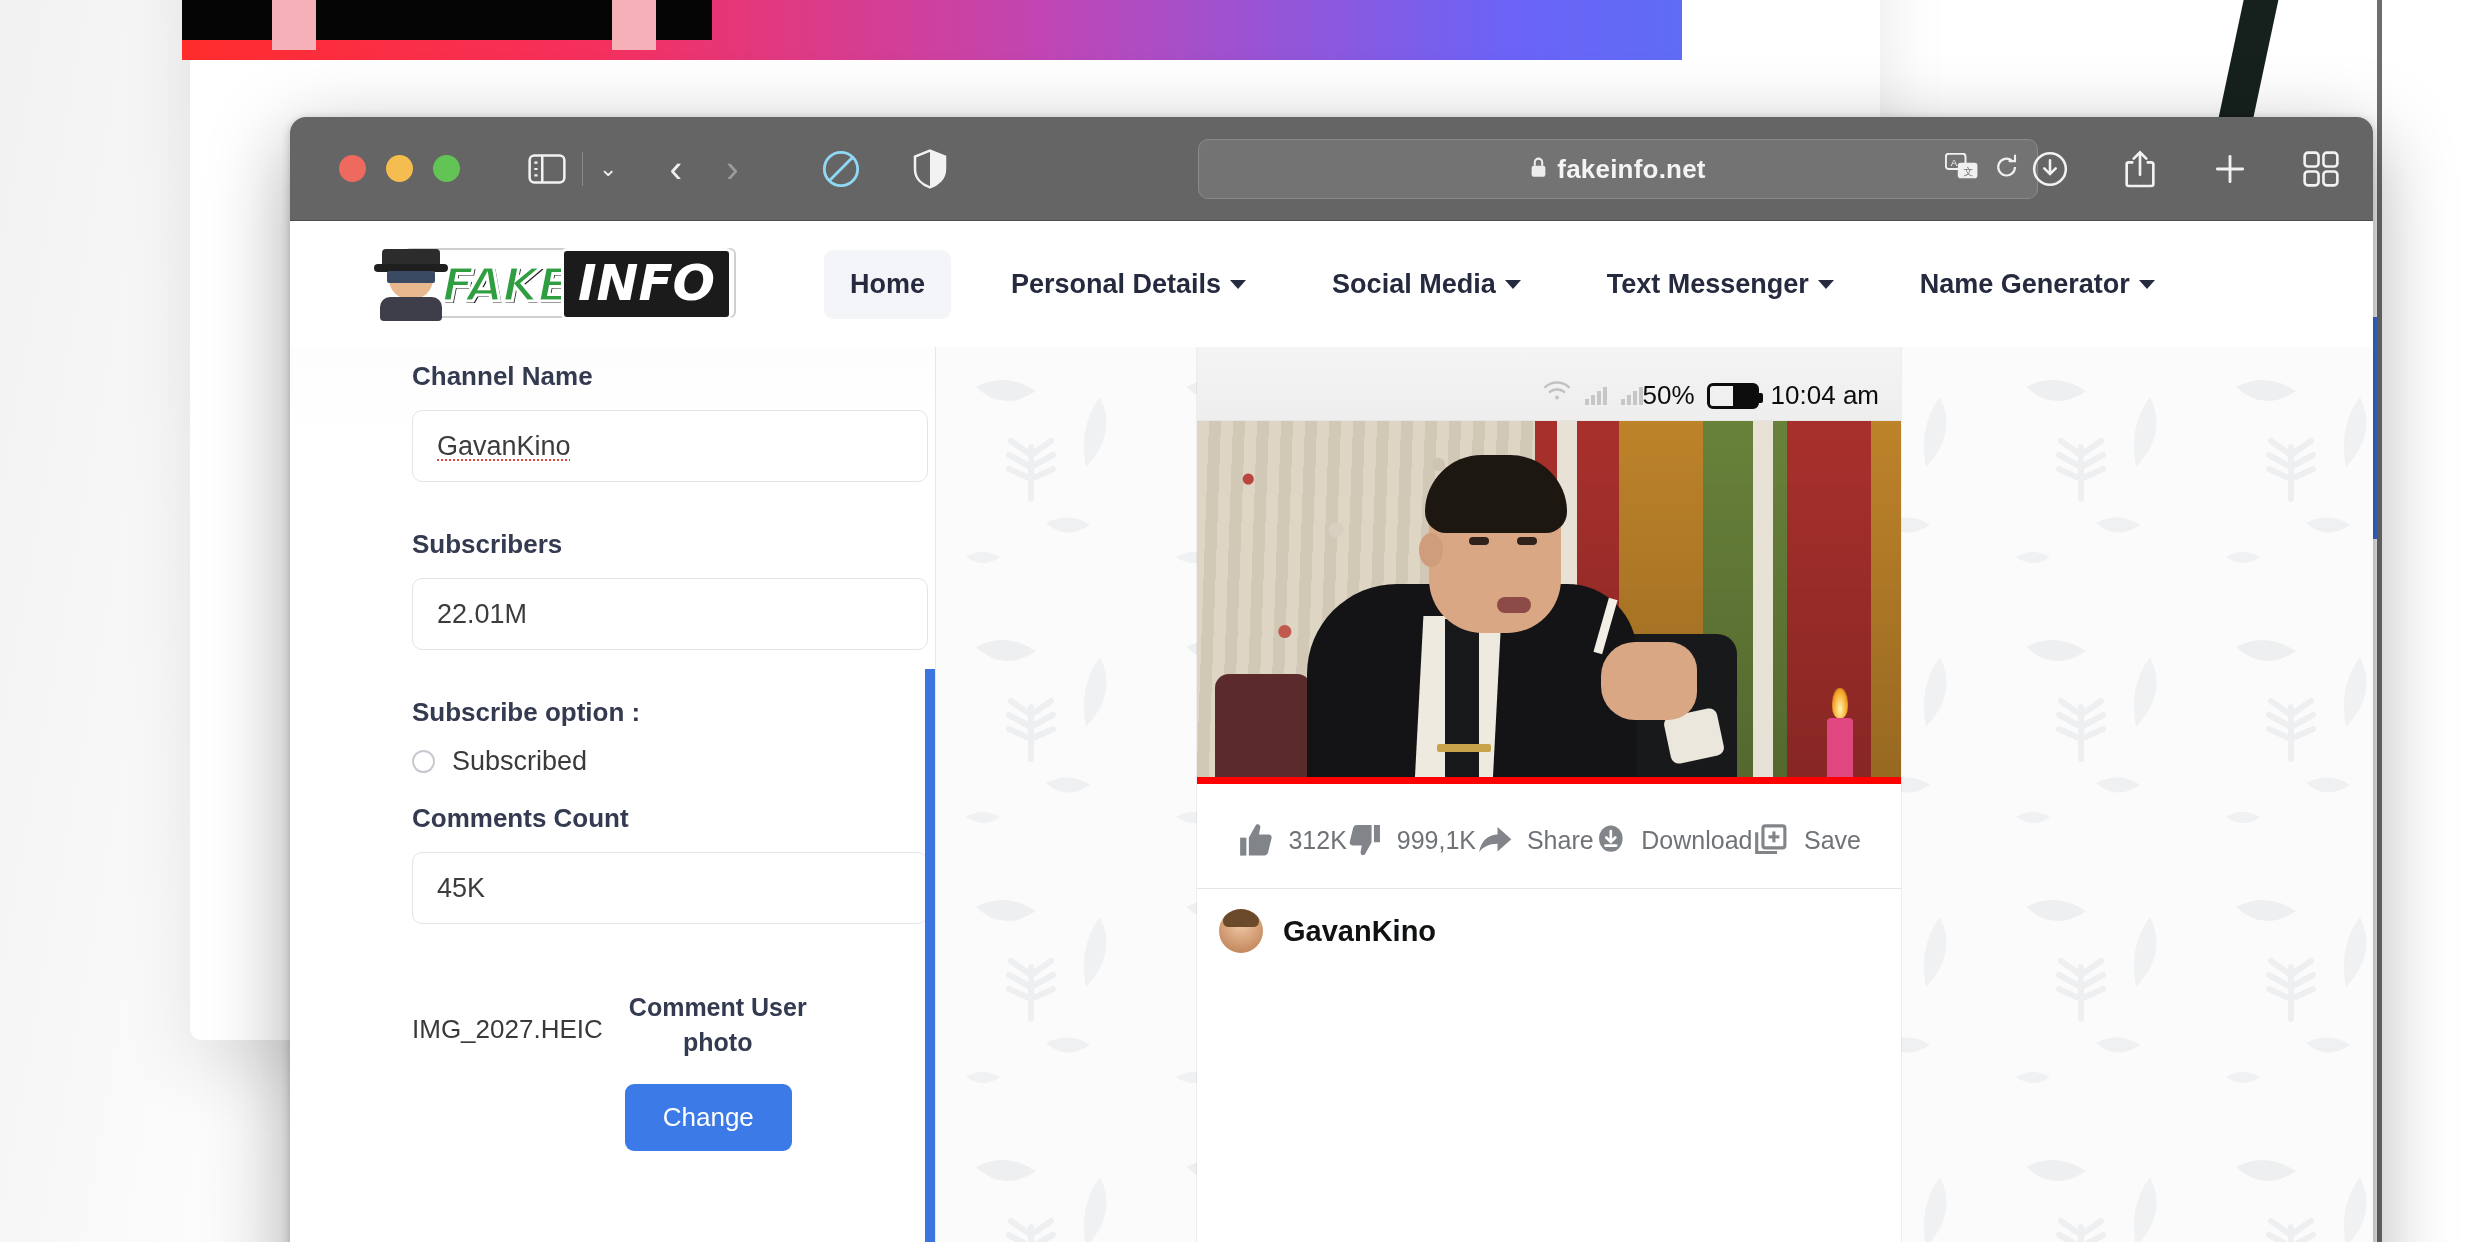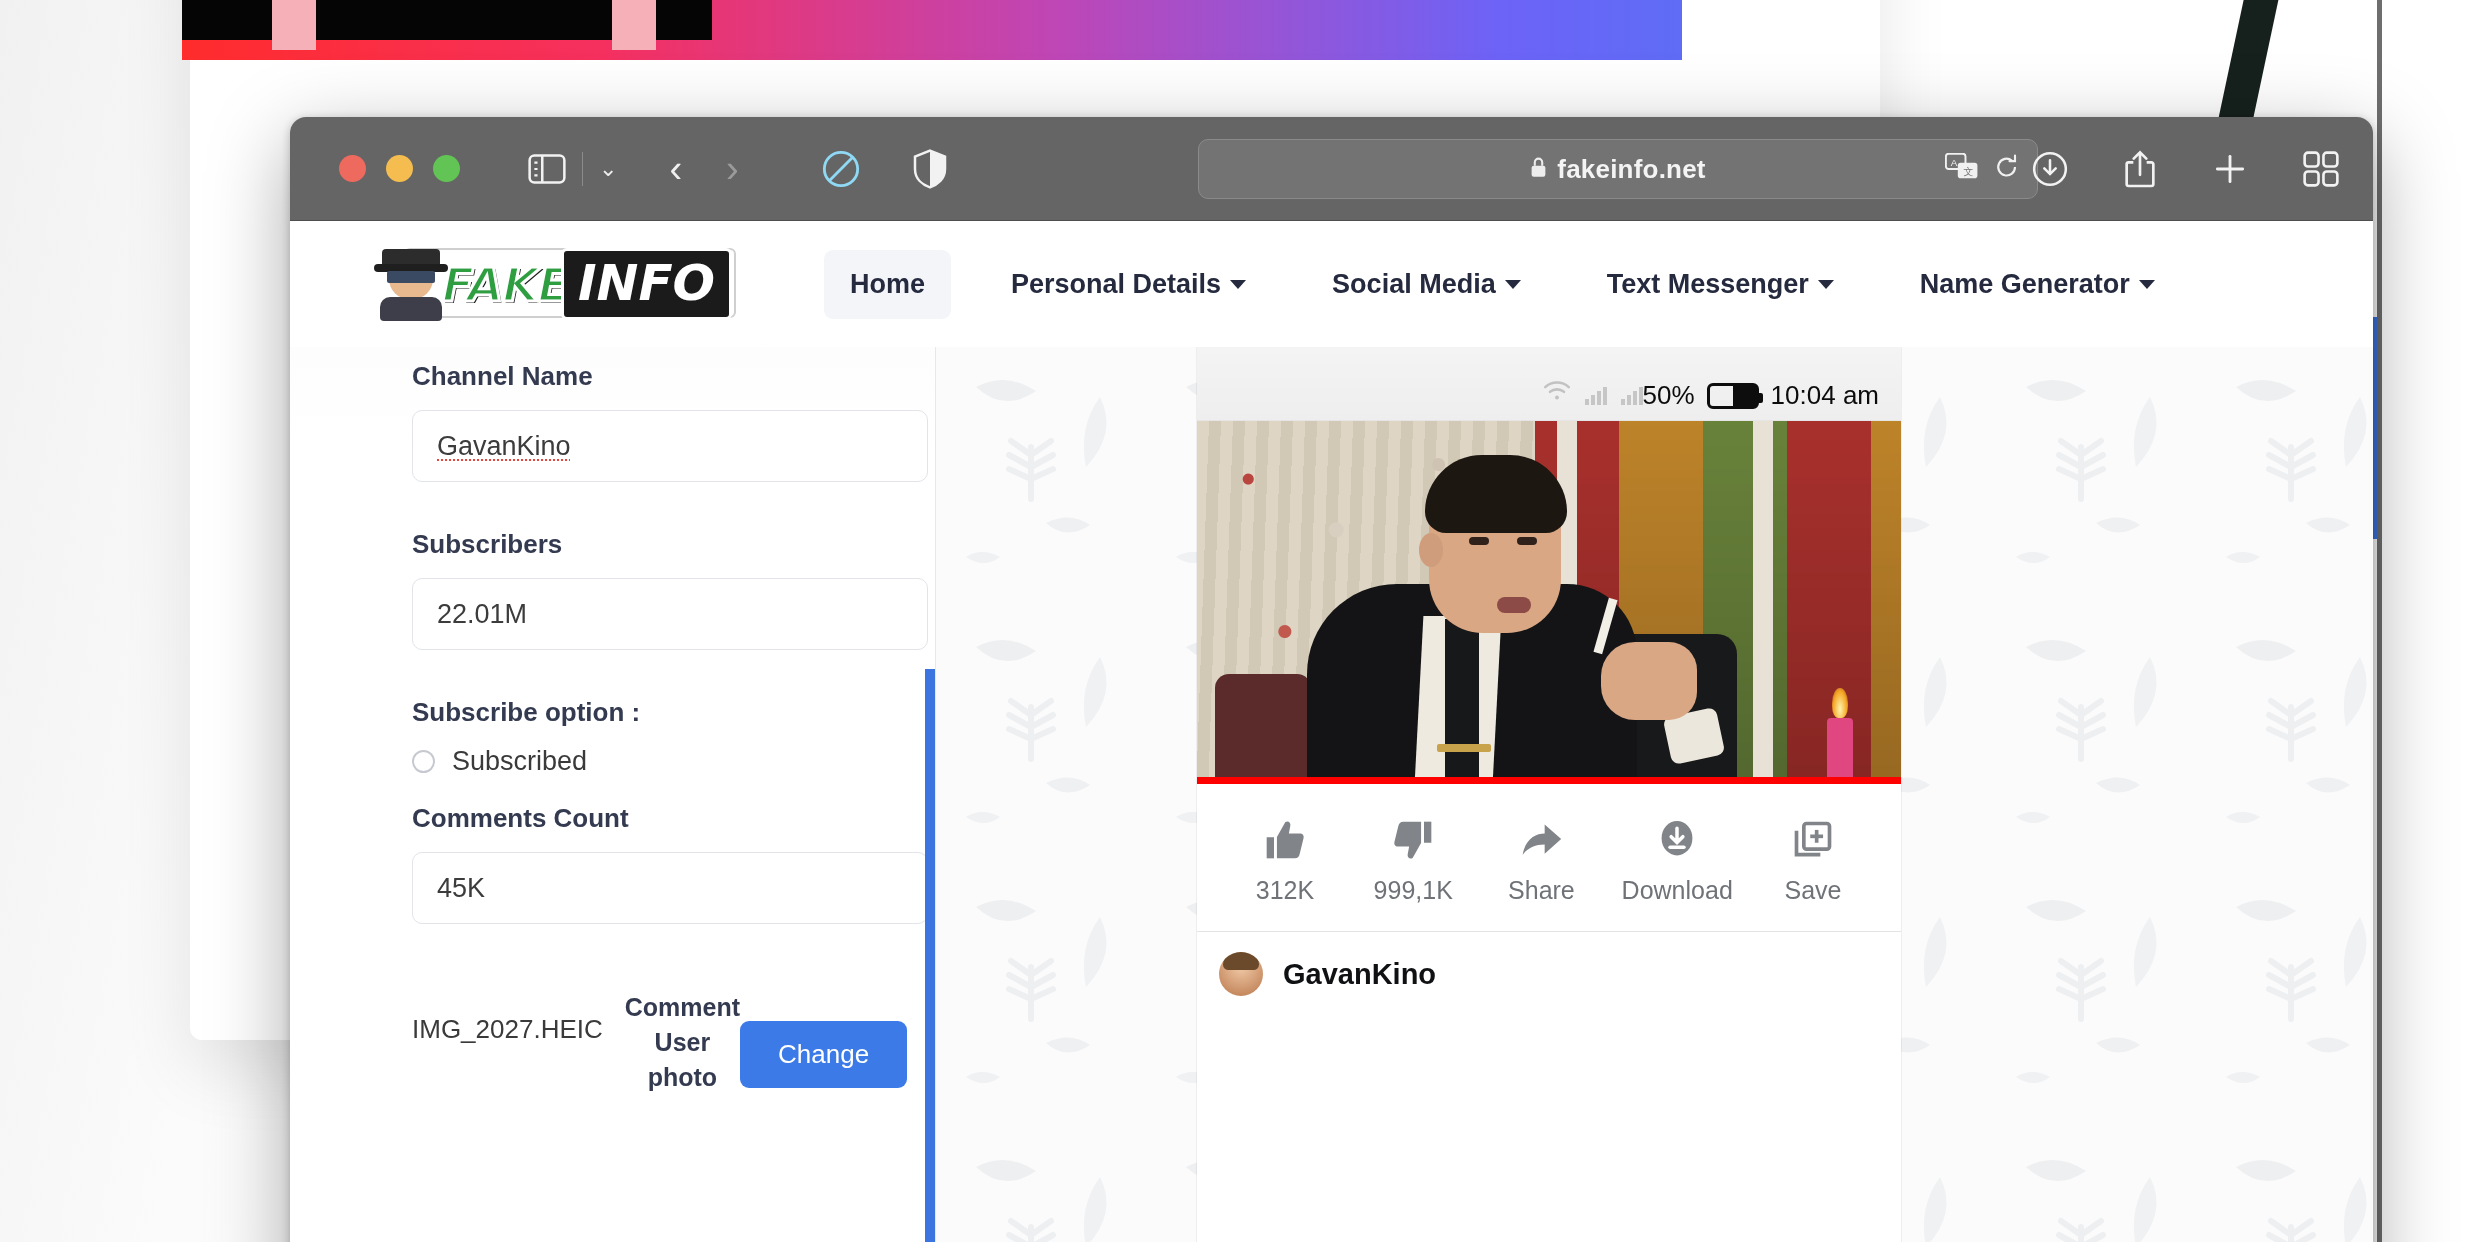--- a/index.html
+++ b/index.html
@@ -188,21 +188,21 @@
     border: 2px solid #c6c9cf; background: #fff; flex: 0 0 auto;
   }
   .radio.on { border: none; background: #3c7ae8; position: relative; }
   .radio.on::after {
     content: ""; position: absolute; left: 7px; top: 7px;
     width: 9px; height: 9px; border-radius: 50%; background: #fff;
   }
   .radio-label { font-size: 27px; color: #3a3a3a; }
   .photo-row { display: flex; align-items: flex-start; gap: 22px; margin-top: 18px; }
   .photo-name { font-size: 26px; color: #3a3a3a; padding-top: 24px; white-space: nowrap; }
-  .photo-right { display: flex; align-items: center; width: 186px; }
+  .photo-right { display: flex; flex-direction: column; align-items: flex-start; width: 186px; }
   .photo-caption { font-size: 25px; font-weight: 700; color: #343b51; text-align: center; line-height: 1.4; }
   .change-btn {
     margin-top: 24px;
     background: #3c7ae8; color: #ffffff;
     font-size: 26px; padding: 18px 38px; border-radius: 9px; border: none;
   }
   .form-scroll {
     position: absolute; right: 0; top: 322px;
     width: 10px; height: 700px; background: #3c74e0;
   }
@@ -271,21 +271,21 @@
   .tags { font-size: 24px; color: #3e6fd0; margin-bottom: 14px; }
   .vid-title { font-size: 31px; font-weight: 700; color: #111214; line-height: 1.26; padding-right: 58px; }
   .vid-sub { font-size: 25px; color: #777a7e; margin-top: 10px; }
   .menu-caret {
     position: absolute; right: 22px; top: 66px;
     width: 0; height: 0;
     border-left: 12px solid transparent; border-right: 12px solid transparent;
     border-top: 14px solid #6b6e72;
   }
   .actions { display: flex; align-items: flex-start; justify-content: space-between; padding: 34px 40px 26px 40px; }
-  .act { display: flex; flex-direction: column; align-items: center; gap: 14px; min-width: 96px; }
+  .act { display: flex; align-items: center; gap: 14px; min-width: 96px; }
   .act-label { font-size: 25px; color: #6f7378; }
   .divider { height: 1px; background: #e4e4e4; }
   .chan-row { display: flex; align-items: center; gap: 20px; padding: 20px 22px 0 22px; }
   .avatar { width: 44px; height: 44px; border-radius: 50%; background: radial-gradient(circle at 50% 34%, #f0c9a6, #b9764a); overflow:hidden; position: relative; }
   .avatar::after { content:""; position:absolute; left:4px; top:-4px; width:36px; height:22px; background:#6b4a2c; border-radius: 18px 18px 6px 6px; }
   .chan-name { font-size: 29px; font-weight: 700; color: #0f1113; }
 </style>
 </head>
 <body>
 

